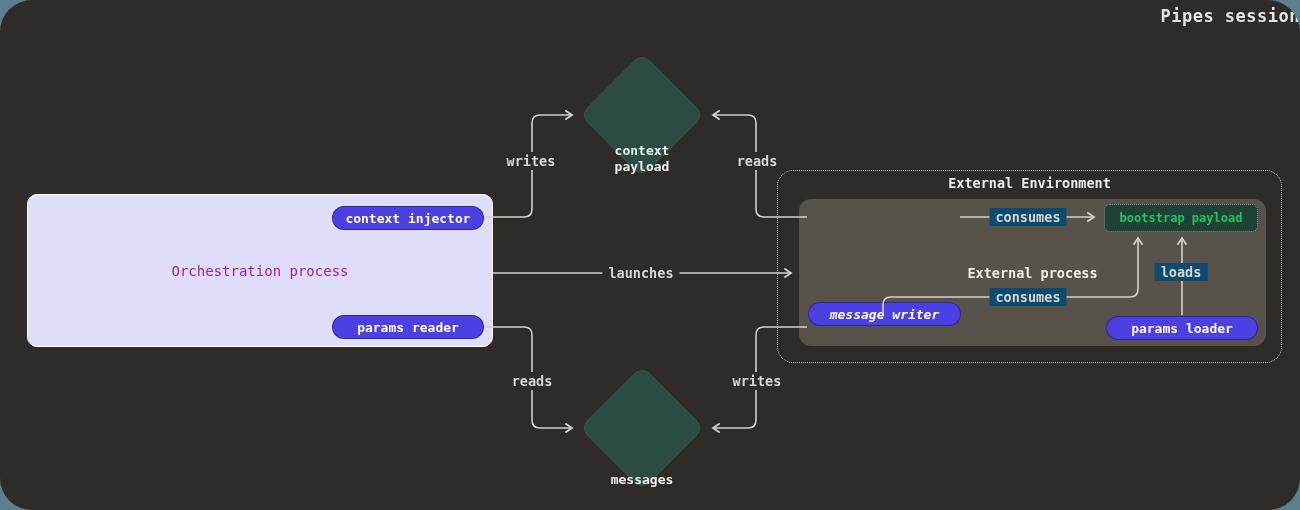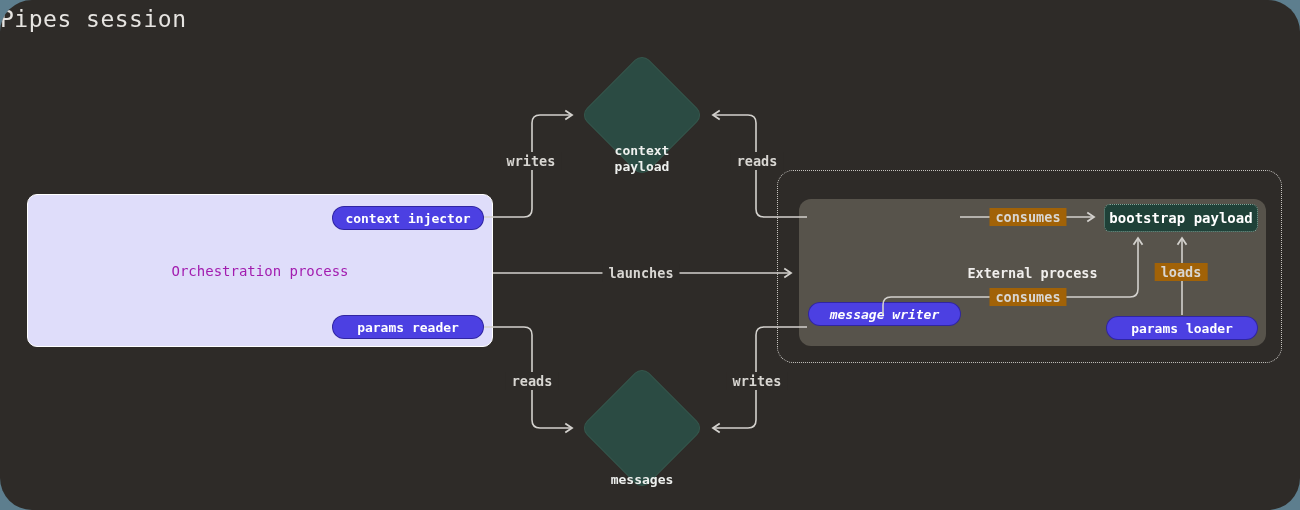--- a/index.html
+++ b/index.html
@@ -1,17 +1,17 @@
 <!DOCTYPE html>
 <html><head>
 <meta charset="utf-8">
 <style>
   html,body{margin:0;padding:0;background:#5d7e8e;font-family:"DejaVu Sans Mono","Liberation Mono",monospace;}
   .canvas{position:relative;width:1300px;height:510px;background:#2e2b28;border-radius:32px;overflow:hidden;}
-  .title{position:absolute;top:6px;left:0;right:0;text-align:left;font-size:23px;font-weight:400;color:#e6e4e1;letter-spacing:.5px;}
+  .title{position:absolute;top:6px;left:0;right:0;text-align:right;font-size:17px;font-weight:700;color:#e6e4e1;letter-spacing:.5px;}
 
   
   .diamond-wrap{position:absolute;width:120px;height:120px;}
   .diamond-shape{position:absolute;left:50%;top:50%;width:86px;height:86px;transform:translate(-50%,-50%) rotate(45deg);background:#2b4b43;border-radius:10px;border:1px solid #34564c;}
   .diamond-label{position:absolute;inset:0;display:flex;align-items:flex-end;justify-content:center;text-align:center;font-size:13px;font-weight:bold;color:#eef0ee;line-height:1.25;}
   .diamond-label span{display:block;width:80px;}
   #diamond-context{left:582px;top:55px;}
   #diamond-messages{left:582px;top:368px;}
 
   
@@ -24,30 +24,30 @@
   #chip-reader{right:8px;bottom:7px;width:152px;}
 
   
   .env-box{position:absolute;left:777px;top:170px;width:505px;height:193px;border:1.5px dotted #c6c4c0;border-radius:16px;box-sizing:border-box;}
   .env-title{position:absolute;top:4px;left:0;right:0;text-align:center;font-size:13.5px;font-weight:bold;color:#eeecea;}
   .process-box{position:absolute;left:21px;top:28px;width:467px;height:147px;background:#57534b;border-radius:12px;}
   .process-label{position:absolute;inset:0;display:flex;align-items:center;justify-content:center;font-size:13.5px;font-weight:bold;color:#f0eeec;}
   #chip-loader{left:9px;top:7px;width:153px;}
   #chip-writer{left:9px;bottom:20px;width:153px;font-style:italic;}
   #chip-params{right:8px;bottom:6px;width:152px;}
-  .bootstrap{position:absolute;left:305px;top:5px;width:154px;height:28px;display:flex;align-items:center;justify-content:center;background:#1f4138;border:1.5px dotted #84a398;border-radius:6px;color:#ffffff;font-size:14px;font-weight:bold;box-sizing:border-box;white-space:nowrap;}
+  .bootstrap{position:absolute;left:305px;top:5px;width:154px;height:28px;display:flex;align-items:center;justify-content:center;background:#1f4138;border:1.5px dotted #84a398;border-radius:6px;color:#22c55e;font-size:12px;font-weight:bold;box-sizing:border-box;white-space:nowrap;}
 
   
   .wires{position:absolute;inset:0;pointer-events:none;}
   .wires path{fill:none;stroke:#d3d1cd;stroke-width:1.6;}
 
   
   .edge-label{position:absolute;transform:translate(-50%,-50%);font-size:13.5px;font-weight:bold;color:#d8d6d2;padding:1px 6px;white-space:nowrap;}
   .on-canvas{background:#2e2b28;}
-  .on-process{background:#a16207;text-align:center;}
+  .on-process{background:#0c4a6e;text-align:center;}
 </style>
 </head>
 <body>
 
 <div class="canvas">
 
   <div class="title">Pipes session</div>
 
   <div class="diamond-wrap" id="diamond-context">
     <div class="diamond-shape"></div>
@@ -63,20 +63,21 @@
       </div>
   </div>
 
   <div class="orch-box">
     <div class="orch-label">Orchestration process</div>
     <div class="chip" id="chip-injector">context injector</div>
     <div class="chip" id="chip-reader">params reader</div>
   </div>
 
   <div class="env-box">
+    <div class="env-title">External Environment</div>
     <div class="process-box">
       <div class="process-label">External process</div>
       <div class="bootstrap">bootstrap payload</div>
       <div class="chip" id="chip-writer">message writer</div>
       <div class="chip" id="chip-params">params loader</div>
     </div>
   </div>
 
   <svg class="wires" width="1300" height="510" viewBox="0 0 1300 510">
     <defs>

